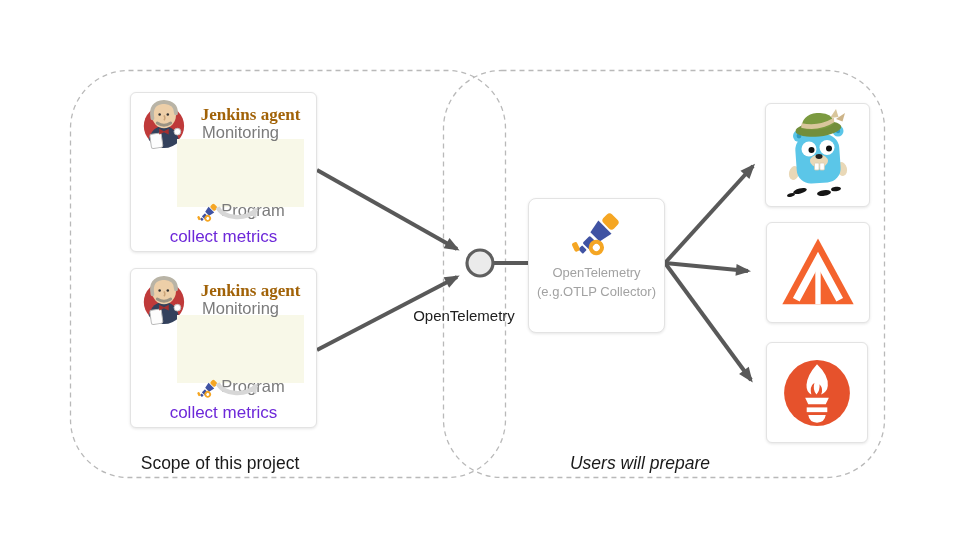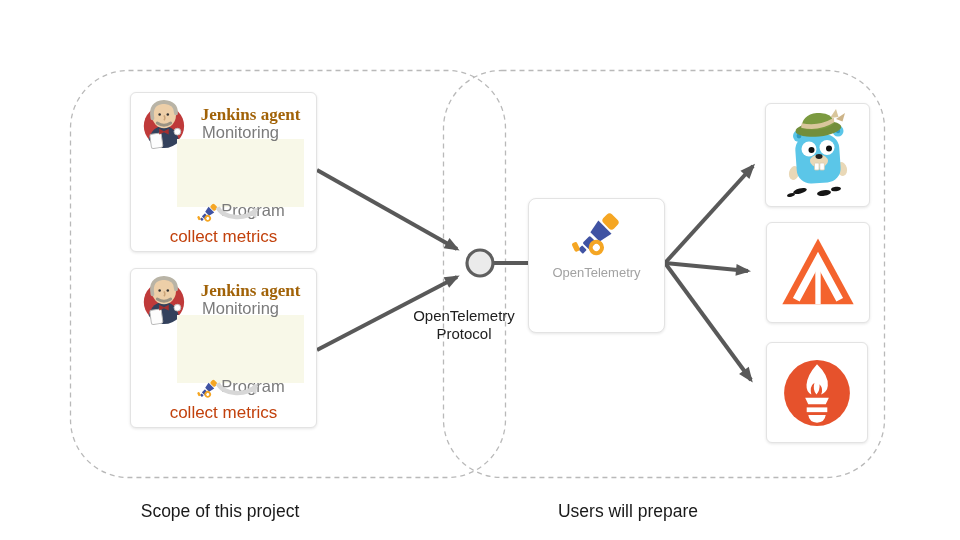--- a/index.html
+++ b/index.html
@@ -13,35 +13,35 @@
   .agent-icon{position:absolute;left:8px;top:3px;width:48px;height:56px;}
   .agent-title{position:absolute;left:58px;right:4px;top:12px;text-align:center;
                font-family:"Liberation Serif",serif;font-weight:bold;font-size:17px;color:#a16207;}
   .program-box{position:absolute;left:46px;top:46px;width:127px;height:68px;background:#f8f8e8;
                display:flex;flex-direction:column;align-items:center;justify-content:center;
                color:#7b7b7b;font-size:16.5px;line-height:20px;gap:41px;}
   .program-line2{display:flex;align-items:center;gap:1px;margin-top:12px;}
   .program-line2 svg{width:24px;height:24px;margin-top:6px;}
   .loop-arrow{position:absolute;left:80px;top:107px;width:54px;height:27px;}
   .agent-caption{position:absolute;left:0;right:0;top:134px;text-align:center;
-                 font-size:17px;color:#c2410c;}
+                 font-size:17px;color:#6d28d9;}
   
   .endpoint-card{left:528px;top:198px;width:137px;height:135px;border-radius:8px;
                  display:flex;flex-direction:column;align-items:center;padding-top:8px;}
   .endpoint-card svg{width:56px;height:56px;}
   .endpoint-text{margin-top:1px;text-align:center;font-size:13px;line-height:18.5px;color:#a2a2a2;}
   
   .backend-card{display:flex;align-items:center;justify-content:center;}
   
   .protocol-label{position:absolute;left:394px;top:307px;width:140px;text-align:center;
                   font-size:15px;line-height:17.5px;color:#202020;}
   .group-label{position:absolute;top:453px;width:220px;text-align:center;
-               font-size:17.5px;color:#1a1a1a;margin-top:48px;}
+               font-size:17.5px;color:#1a1a1a;}
   .group-label.scope{left:110px;}
-  .group-label.users{left:518px;}
+  .group-label.users{left:530px;font-style:italic;}
 </style>
 </head>
 <body>
 
 <div class="canvas">
 
   <svg class="layer" viewBox="0 0 960 540">
     <defs>
       <marker id="ah" markerUnits="userSpaceOnUse" markerWidth="18" markerHeight="14" refX="13" refY="7" orient="auto">
         <path d="M1,1 L16,7 L1,13 Z" fill="#595959"></path>
@@ -141,36 +141,36 @@
           <path d="M0,0 L10,5 L0,10 Z" fill="#d7d7d7"></path>
         </marker>
       </defs>
       <path d="M7 7 A 21 13 0 0 0 47 9" fill="none" stroke="#d7d7d7" stroke-width="4.5" marker-end="url(#lah2)"></path>
     </svg>
     <div class="agent-caption">collect metrics</div>
   </div>
 
   <div class="protocol-label">
     <div>OpenTelemetry</div>
-    <div>Protocol</div>
   </div>
 
   <div class="card endpoint-card">
     <svg viewBox="0 0 60 60">
       <g transform="rotate(45 30 30)">
         <rect x="22" y="3" width="16" height="13" rx="4" fill="#f5a623"></rect>
         <path d="M20 18 h20 l-3 15 h-14 Z" fill="#4053a3"></path>
         <rect x="25" y="36" width="10" height="11" rx="1.5" fill="#4053a3"></rect>
         <circle cx="39" cy="40" r="6" fill="none" stroke="#f5a623" stroke-width="4.5"></circle>
         <rect x="26.5" y="49" width="7" height="6" rx="1" fill="#4053a3"></rect>
         <rect x="18" y="52" width="10" height="6" rx="2" fill="#f5a623" transform="rotate(20 23 55)"></rect>
       </g>
     </svg>
     <div class="endpoint-text">
       <div>OpenTelemetry</div>
+      <div>(e.g.OTLP Collector)</div>
     </div>
   </div>
 
   <div class="card backend-card" style="left:765px;top:103px;width:105px;height:104px;">
     <svg style="width:90px;height:92px;" viewBox="0 0 80 92">
       <ellipse cx="22" cy="82" rx="7" ry="2.6" fill="#151515" transform="rotate(-14 22 82)"></ellipse>
       <ellipse cx="13" cy="86" rx="4" ry="1.7" fill="#151515" transform="rotate(-14 13 86)"></ellipse>
       <ellipse cx="46" cy="84" rx="7" ry="2.8" fill="#151515" transform="rotate(-8 46 84)"></ellipse>
       <ellipse cx="58" cy="80" rx="5" ry="2.2" fill="#151515" transform="rotate(-8 58 80)"></ellipse>
       <ellipse cx="16" cy="64" rx="5" ry="7" fill="#e9d8b7" transform="rotate(15 16 64)"></ellipse>

